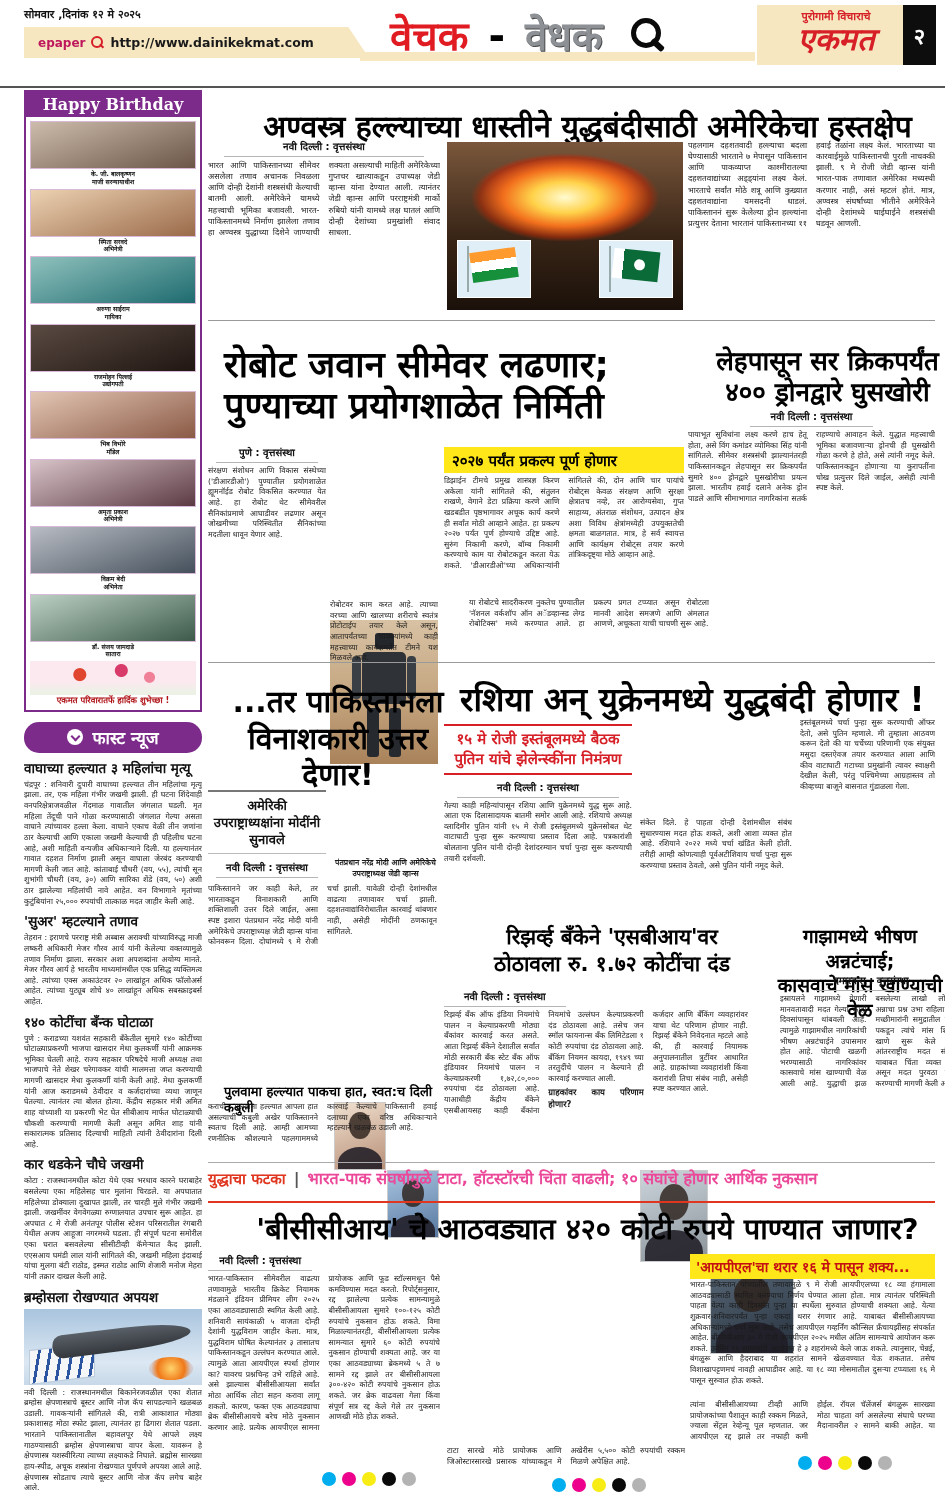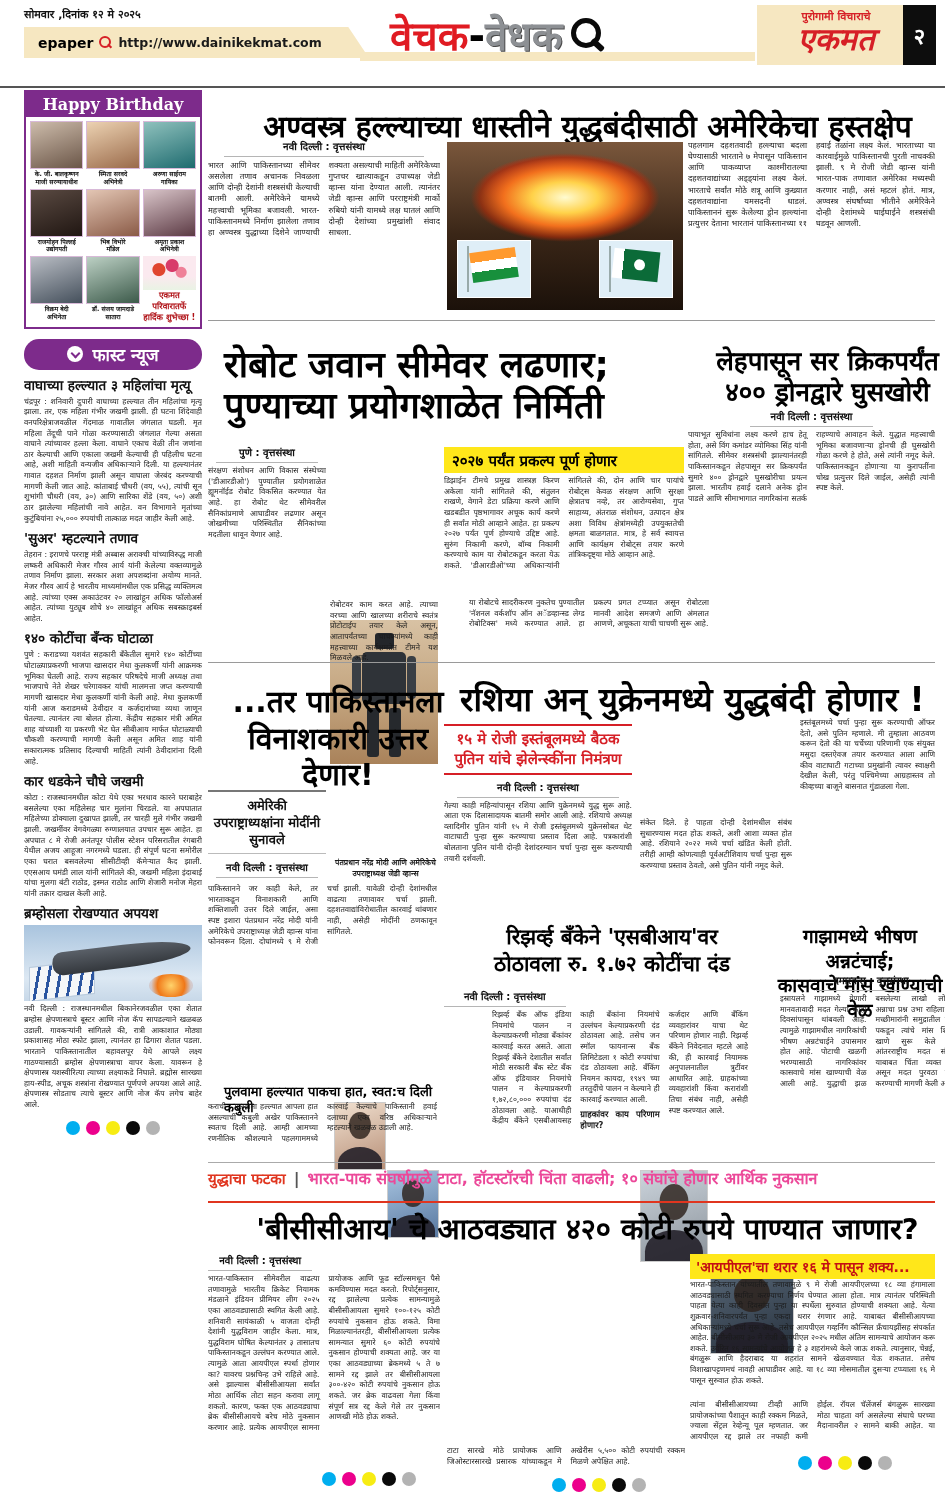--- a/index.html
+++ b/index.html
@@ -1,51 +1,51 @@
 <!DOCTYPE html>
 <html><head>
 <meta charset="utf-8">
 <style>
   html,body{margin:0;padding:0;background:#dcdcdc;font-family:"DejaVu Sans","Liberation Sans",sans-serif;}
   #page{position:relative;width:945px;height:1501px;background:#fff;margin:0 auto;overflow:hidden;color:#111;}
   .abs{position:absolute;}
   .body-sm{font-size:7.7px;line-height:1.38;text-align:justify;color:#1b1b1b;overflow:hidden;}
   .cols2{column-count:2;column-gap:9px;}
-  .cols3{column-count:3;column-gap:9px;margin-left:48px;}
+  .cols3{column-count:3;column-gap:9px;}
   .dl{font-weight:bold;font-size:10px;text-align:center;margin:0 auto 3px;padding:1px 0 3px;border-bottom:1px solid #b5b5b5;width:86%;}
   .hl{font-weight:800;color:#000;margin:16px;}
   .rule{border-top:1.5px solid #9a9a9a;}
   
   .date-line{left:24px;top:6px;font-size:11px;font-weight:bold;}
   .epaper-band{left:24px;top:27px;width:345px;height:31px;background:#f6e7c1;clip-path:polygon(0 0,94% 0,100% 100%,0 100%);display:flex;align-items:center;gap:6px;padding-left:14px;box-sizing:border-box;}
-  .epaper-band .lbl{font-size:14px;font-weight:bold;color:#000000;}
+  .epaper-band .lbl{font-size:12px;font-weight:bold;color:#be185d;}
   .epaper-band a{font-size:12.5px;font-weight:bold;color:#1a1a1a;text-decoration:none;text-align:right;}
   .minimag{position:relative;display:inline-block;width:13px;height:13px;}
   .minimag::before{content:"";position:absolute;left:0;top:0;width:8px;height:8px;border:2.2px solid #d61f26;border-radius:50%;}
   .minimag::after{content:"";position:absolute;left:8px;top:9px;width:5px;height:2.4px;background:#d61f26;transform:rotate(45deg);}
   .cream-underline{left:360px;top:52px;width:395px;height:9px;background:#f6e7c1;}
-  .mast-center{left:390px;top:16px;display:flex;align-items:flex-end;}
+  .mast-center{left:390px;top:16px;display:flex;align-items:flex-end;gap:20px;}
   .mast-center .w1{font-size:40px;font-weight:800;color:#e01b22;line-height:1;}
   .mast-center .sep{font-size:40px;font-weight:800;color:#000;line-height:1;}
   .mast-center .w2{font-size:40px;font-weight:800;color:#8d9094;line-height:1;text-shadow:1px 1px 0 #4a4a4a;}
   .mag{position:relative;display:inline-block;width:36px;height:40px;margin-left:4px;}
   .mag::before{content:"";position:absolute;left:4px;top:2px;width:20px;height:20px;border:5px solid #0a0a0a;border-radius:50%;background:#fff;}
   .mag::after{content:"";position:absolute;left:23px;top:26px;width:15px;height:6px;background:#0a0a0a;transform:rotate(42deg);border-radius:2px;}
   .brand-box{left:757px;top:5px;width:158px;height:60px;background:#f6e7c1;text-align:center;padding-top:3px;box-sizing:border-box;}
   .brand-box .tagline{font-size:11px;font-weight:800;color:#d61f26;}
   .brand-box .brand{font-size:31px;font-weight:800;color:#d61f26;font-style:italic;line-height:1.05;font-family:"DejaVu Serif","Liberation Serif",serif;}
   .pagenum{left:903px;top:5px;width:33px;height:60px;background:#0d0d0d;color:#fff;font-size:22px;font-weight:bold;display:flex;align-items:center;justify-content:center;}
   .head-rule{left:0;top:86px;width:945px;border-top:2px solid #555;}
   
   .main-hl{left:208px;top:94px;width:727px;font-size:30px;font-weight:800;text-align:center;line-height:1.1;}
   
   #sidebar{left:24px;top:90px;width:178px;height:1404px;overflow:hidden;}
   .bday{border:2px solid #7d2b8b;margin-bottom:10px;}
   .bday-head{background:#7d2b8b;color:#fff;font-family:"DejaVu Serif","Liberation Serif",serif;font-weight:bold;font-size:16px;text-align:center;padding:3px 0;}
-  .bgrid{display:grid;grid-template-columns:repeat(3,1fr);gap:3px;padding:4px;}
+  .bgrid{display:grid;grid-template-columns:repeat(1,1fr);gap:3px;padding:4px;}
   .bcell{text-align:center;}
   .bphoto{height:46px;border:1px solid #d8b9d8;}
   .bname{font-size:6.2px;font-weight:bold;line-height:1.25;margin-top:1px;}
   .bouquet{height:34px;background:radial-gradient(circle at 30% 40%,#e0452f 6px,transparent 7px),radial-gradient(circle at 55% 28%,#d83a6a 6px,transparent 7px),radial-gradient(circle at 72% 48%,#ef8098 5px,transparent 6px),linear-gradient(180deg,#fbe9ef 60%,#e9f3e4 100%);}
   .wish{color:#b01217;font-weight:800;font-size:8.4px;line-height:1.3;}
   .fastbar{background:#7d2b8b;color:#fff;border-radius:15px;display:flex;align-items:center;justify-content:center;gap:9px;padding:4px 8px;font-size:17px;font-weight:800;margin-bottom:8px;}
   .circ{width:16px;height:16px;border-radius:50%;background:#fff;position:relative;flex:0 0 16px;}
   .circ::after{content:"";position:absolute;left:4.5px;top:3.5px;width:5px;height:5px;border-right:2.4px solid #7d2b8b;border-bottom:2.4px solid #7d2b8b;transform:rotate(45deg);}
   .side-h{font-size:13.5px;font-weight:800;margin:7px 0 3px;line-height:1.18;}
   .missile-img{position:relative;height:76px;margin:3px 0;background:linear-gradient(180deg,#a9c4de 0%,#dce8f3 70%,#c7d8e8 100%);overflow:hidden;}

